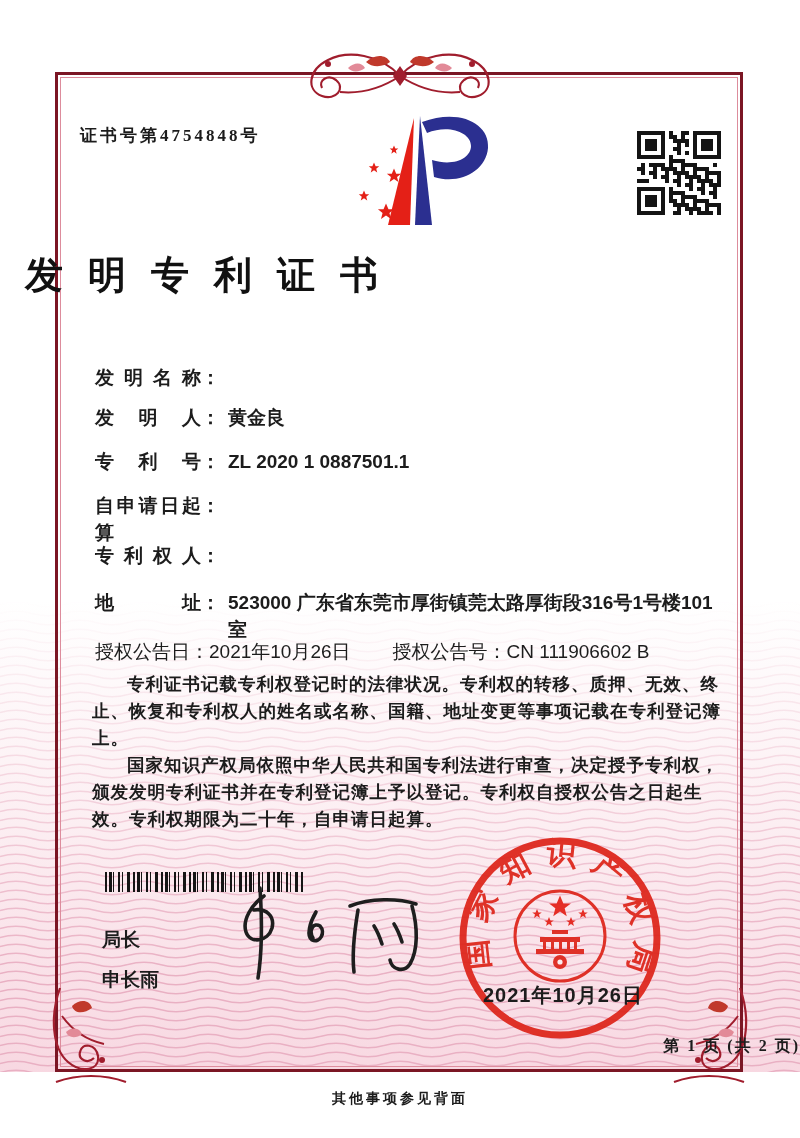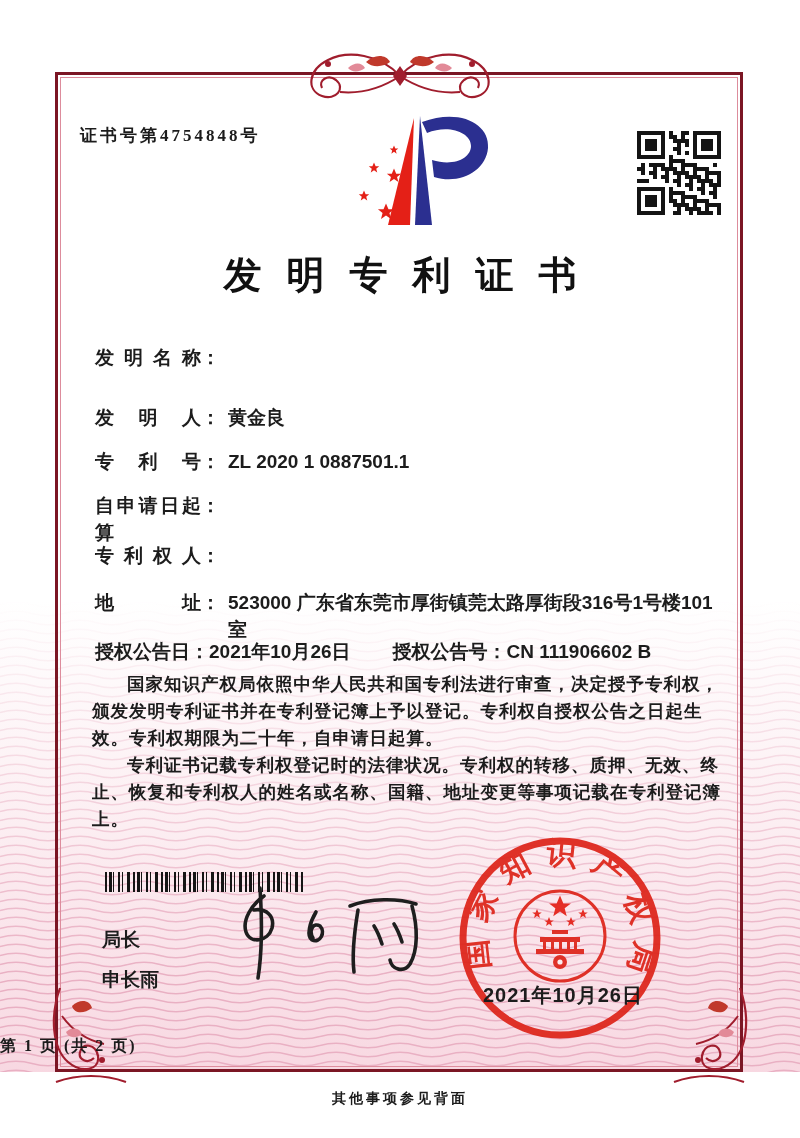--- a/index.html
+++ b/index.html
@@ -16,47 +16,47 @@
 
   
   .frame{left:55px;top:72px;width:688px;height:1000px;border:3px solid #7b1624;z-index:2;box-sizing:border-box;}
   .frame::after{content:"";position:absolute;inset:2px;border:1.5px solid #dd8c9c;}
 
   .cert-no{left:80px;top:124px;font-size:17px;font-weight:700;letter-spacing:3px;z-index:3;
            font-family:"Liberation Serif",serif;text-align:center;}
   .logo{left:330px;top:108px;z-index:3;}
   .qr{left:632px;top:126px;z-index:3;background:#fff;padding:5px;}
 
-  .title{left:0;top:250px;width:800px;text-align:center;z-index:3;
+  .title{left:0;top:250px;width:800px;z-index:3;
          font-family:"Liberation Serif",serif;font-weight:700;font-size:38px;
          letter-spacing:25px;padding-left:25px;box-sizing:border-box;color:#111;}
 
   .frow{left:95px;width:640px;z-index:3;font-size:19px;font-weight:700;line-height:27px;display:flex;}
   .flabel{display:inline-block;width:106px;text-align:justify;text-align-last:justify;
           text-justify:inter-character;flex:none;}
   .fcolon{flex:none;margin-right:8px;}
   .fvalue{max-width:502px;}
-  .grow{left:95px;top:639px;width:640px;z-index:3;font-size:19px;font-weight:700;display:flex;}
+  .grow{left:95px;top:639px;width:640px;z-index:3;font-size:19px;font-weight:400;display:flex;}
   .grow .seg2{margin-left:42px;text-align:center;}
 
   .paras{left:92px;top:671px;width:634px;z-index:3;font-family:"Liberation Serif",serif;
          font-size:17.5px;font-weight:600;line-height:27px;letter-spacing:1px;}
   .paras p{margin:0;text-indent:2em;}
 
   .barcode{left:105px;top:872px;width:200px;height:20px;z-index:3;
     background:repeating-linear-gradient(90deg,#151515 0 2px,transparent 2px 4px,#151515 4px 7px,
       transparent 7px 8px,#151515 8px 9px,transparent 9px 13px,#151515 13px 15px,transparent 15px 17px,
       #151515 17px 18px,transparent 18px 22px,#151515 22px 25px,transparent 25px 28px);}
   .director{left:102px;top:920px;z-index:3;font-size:19px;font-weight:700;line-height:40px;}
   .sig{left:212px;top:878px;z-index:4;}
   .seal{left:452px;top:830px;z-index:4;}
   .seal-date{left:468px;top:982px;width:190px;text-align:center;z-index:5;
              font-size:20px;font-weight:700;letter-spacing:1px;}
 
-  .page-info{left:0;top:1036px;width:800px;text-align:left;z-index:3;
+  .page-info{left:0;top:1036px;width:800px;text-align:right;z-index:3;
              font-family:"Liberation Serif",serif;font-size:16px;font-weight:600;letter-spacing:2px;}
   .footer-note{left:0;top:1090px;width:800px;text-align:center;z-index:3;
              font-family:"Liberation Serif",serif;font-size:14px;font-weight:600;letter-spacing:3px;}
 
   .orn-top{left:270px;top:42px;z-index:3;}
   .orn-bl{left:42px;top:986px;z-index:3;}
   .orn-br{left:663px;top:986px;z-index:3;}
 </style>
 </head>
 <body>
@@ -132,21 +132,21 @@
   <g fill="#141414">
     <rect x="8" y="8" width="12" height="12"></rect>
       <rect x="64" y="8" width="12" height="12"></rect>
       <rect x="8" y="64" width="12" height="12"></rect>
   </g>
   <path id="qr-modules" fill="#141414" d="M32 0h4v4h-4zM44 0h4v4h-4zM48 0h4v4h-4zM32 4h4v4h-4zM36 4h4v4h-4zM44 4h4v4h-4zM36 8h4v4h-4zM40 8h4v4h-4zM44 8h4v4h-4zM48 8h4v4h-4zM40 12h4v4h-4zM48 12h4v4h-4zM36 16h4v4h-4zM40 16h4v4h-4zM40 20h4v4h-4zM48 20h4v4h-4zM32 24h4v4h-4zM32 28h4v4h-4zM36 28h4v4h-4zM40 28h4v4h-4zM44 28h4v4h-4zM4 32h4v4h-4zM12 32h4v4h-4zM16 32h4v4h-4zM20 32h4v4h-4zM24 32h4v4h-4zM32 32h4v4h-4zM44 32h4v4h-4zM48 32h4v4h-4zM52 32h4v4h-4zM56 32h4v4h-4zM76 32h4v4h-4zM0 36h4v4h-4zM4 36h4v4h-4zM16 36h4v4h-4zM24 36h4v4h-4zM28 36h4v4h-4zM32 36h4v4h-4zM36 36h4v4h-4zM44 36h4v4h-4zM56 36h4v4h-4zM60 36h4v4h-4zM64 36h4v4h-4zM68 36h4v4h-4zM4 40h4v4h-4zM12 40h4v4h-4zM16 40h4v4h-4zM28 40h4v4h-4zM36 40h4v4h-4zM40 40h4v4h-4zM44 40h4v4h-4zM48 40h4v4h-4zM56 40h4v4h-4zM68 40h4v4h-4zM72 40h4v4h-4zM76 40h4v4h-4zM80 40h4v4h-4zM16 44h4v4h-4zM24 44h4v4h-4zM28 44h4v4h-4zM40 44h4v4h-4zM48 44h4v4h-4zM52 44h4v4h-4zM56 44h4v4h-4zM60 44h4v4h-4zM68 44h4v4h-4zM80 44h4v4h-4zM0 48h4v4h-4zM4 48h4v4h-4zM8 48h4v4h-4zM28 48h4v4h-4zM36 48h4v4h-4zM40 48h4v4h-4zM52 48h4v4h-4zM60 48h4v4h-4zM64 48h4v4h-4zM68 48h4v4h-4zM72 48h4v4h-4zM80 48h4v4h-4zM40 52h4v4h-4zM48 52h4v4h-4zM52 52h4v4h-4zM64 52h4v4h-4zM72 52h4v4h-4zM76 52h4v4h-4zM80 52h4v4h-4zM32 56h4v4h-4zM52 56h4v4h-4zM60 56h4v4h-4zM64 56h4v4h-4zM76 56h4v4h-4zM32 60h4v4h-4zM36 60h4v4h-4zM40 60h4v4h-4zM44 60h4v4h-4zM64 60h4v4h-4zM72 60h4v4h-4zM76 60h4v4h-4zM32 64h4v4h-4zM44 64h4v4h-4zM48 64h4v4h-4zM52 64h4v4h-4zM56 64h4v4h-4zM76 64h4v4h-4zM32 68h4v4h-4zM36 68h4v4h-4zM44 68h4v4h-4zM56 68h4v4h-4zM60 68h4v4h-4zM64 68h4v4h-4zM68 68h4v4h-4zM36 72h4v4h-4zM40 72h4v4h-4zM44 72h4v4h-4zM48 72h4v4h-4zM56 72h4v4h-4zM68 72h4v4h-4zM72 72h4v4h-4zM76 72h4v4h-4zM80 72h4v4h-4zM40 76h4v4h-4zM48 76h4v4h-4zM52 76h4v4h-4zM56 76h4v4h-4zM60 76h4v4h-4zM68 76h4v4h-4zM80 76h4v4h-4zM36 80h4v4h-4zM40 80h4v4h-4zM52 80h4v4h-4zM60 80h4v4h-4zM64 80h4v4h-4zM68 80h4v4h-4zM72 80h4v4h-4zM80 80h4v4h-4z"></path>
 </svg>
 
 <div class="abs title">发明专利证书</div>
 
-<div class="abs frow" style="top:344px">
+<div class="abs frow" style="top:364px">
   <span class="flabel">发明名称</span>
     <span class="fcolon">：</span>
 </div>
 <div class="abs frow" style="top:404px">
   <span class="flabel">发明人</span>
     <span class="fcolon">：</span>
   <span class="fvalue">黄金良</span>
 </div>
 <div class="abs frow" style="top:448px">
   <span class="flabel">专利号</span>
@@ -166,22 +166,22 @@
     <span class="fcolon">：</span>
   <span class="fvalue">523000 广东省东莞市厚街镇莞太路厚街段316号1号楼101室</span>
 </div>
 
 <div class="abs grow">
   <span><span>授权公告日：</span><span>2021年10月26日</span></span>
   <span class="seg2"><span>授权公告号：</span><span>CN 111906602 B</span></span>
 </div>
 
 <div class="abs paras">
+  <p>专利证书记载专利权登记时的法律状况。专利权的转移、质押、无效、终止、恢复和专利权人的姓名或名称、国籍、地址变更等事项记载在专利登记簿上。</p>
   <p>国家知识产权局依照中华人民共和国专利法进行审查，决定授予专利权，颁发发明专利证书并在专利登记簿上予以登记。专利权自授权公告之日起生效。专利权期限为二十年，自申请日起算。</p>
-  <p>专利证书记载专利权登记时的法律状况。专利权的转移、质押、无效、终止、恢复和专利权人的姓名或名称、国籍、地址变更等事项记载在专利登记簿上。</p>
 </div>
 
 <div class="abs barcode"></div>
 
 <div class="abs director">
   <div>局长</div>
   <div>申长雨</div>
 </div>
 
 <svg class="abs sig" width="220" height="110" viewBox="0 0 220 110">

